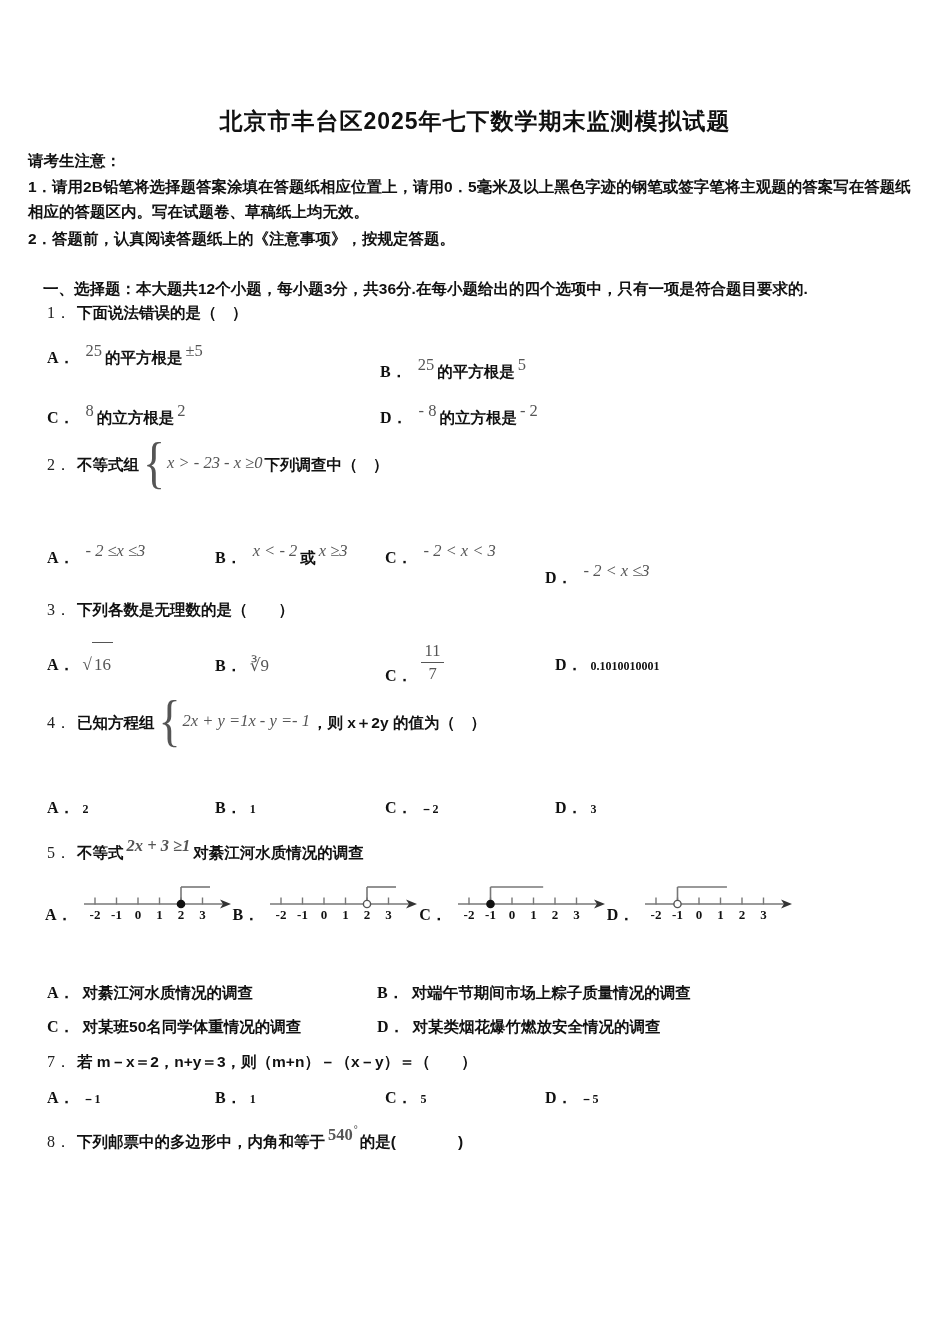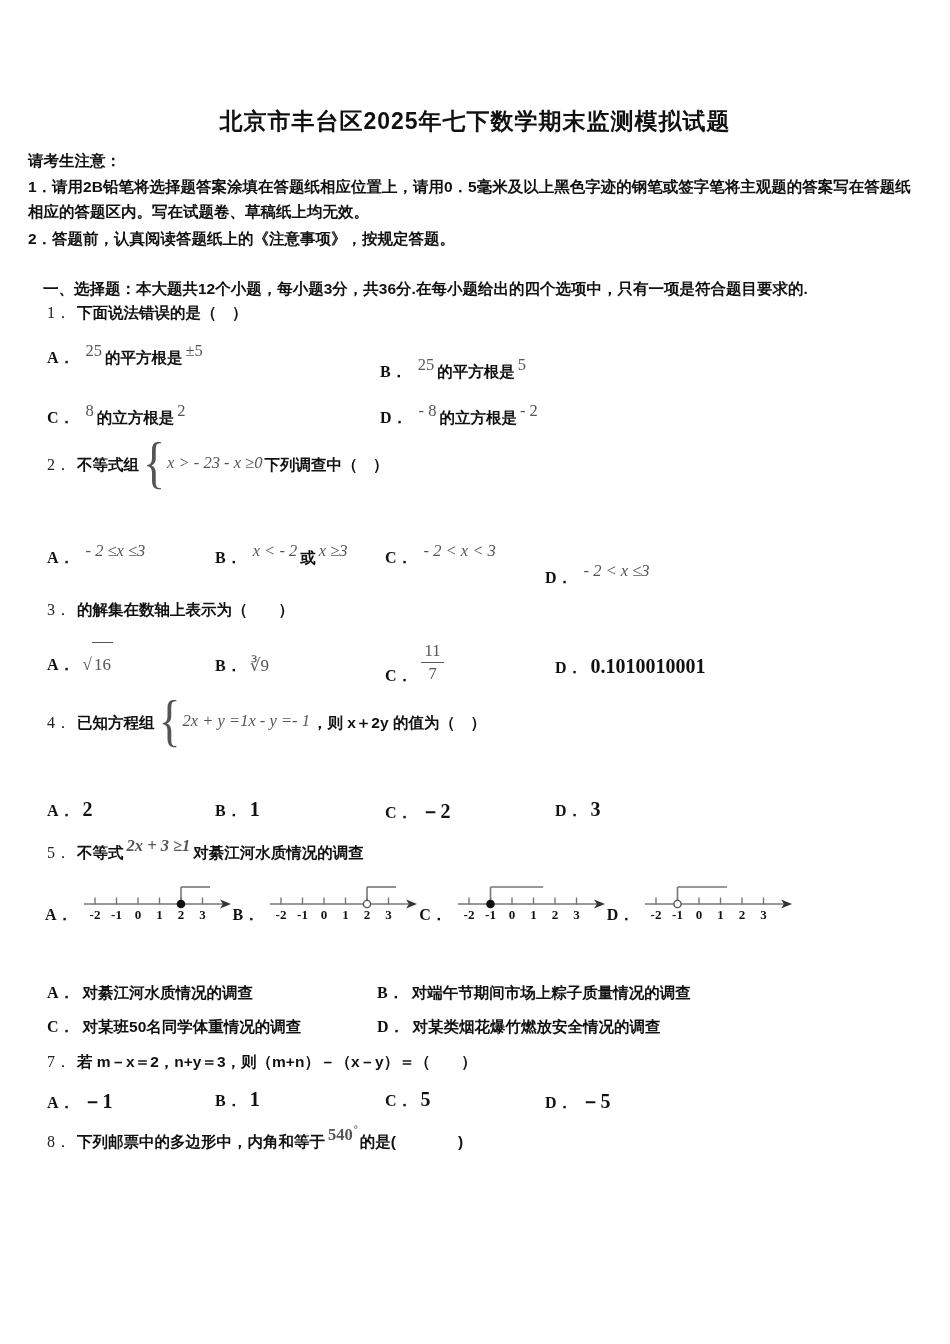--- a/index.html
+++ b/index.html
@@ -47,21 +47,21 @@
   .sys-col{display:inline-flex;flex-direction:row;}
   .sys-col .formula{line-height:27px;}
   .frac{
     display:inline-flex;flex-direction:column;align-items:center;
     vertical-align:middle;position:relative;top:-14px;
   }
   .frac .num{border-bottom:1.4px solid #555;padding:0 4px 1px 4px;}
   .frac .den{padding-top:1px;}
   .rad{font-family:"Liberation Serif",serif;color:#555;font-size:17px;}
   .rad .rv{border-top:1.4px solid #555;padding:12px 2px;}
-  .bold-serif{font-family:"Liberation Serif",serif;font-weight:700;font-size:20px;color:#111;}
+  .bold-serif{font-family:"Liberation Serif",serif;font-weight:700;font-size:12px;color:#111;}
   .nl-row{position:absolute;display:flex;align-items:center;}
   .nl-group{display:flex;align-items:flex-end;}
   .nl-group .olabel{position:relative;top:-4px;}
   .deg{font-size:10px;position:relative;top:-7px;left:1px;}
 </style>
 </head>
 <body>
 
 <div class="page">
 
@@ -108,21 +108,21 @@
     <span class="olabel">B．</span><span class="formula fi raised">x &lt; - 2</span><span class="otext">或</span><span class="formula fi raised">x ≥3</span>
   </div>
   <div class="opt" style="top:548px;left:385px;">
     <span class="olabel">C．</span><span class="formula fi raised">- 2 &lt; x &lt; 3</span>
   </div>
   <div class="opt" style="top:548px;left:545px;margin-top:20px;">
     <span class="olabel">D．</span><span class="formula fi raised">- 2 &lt; x ≤3</span>
   </div>
 
   <div class="abs qline" style="top:600px;">
-    <span class="qnum">3．</span><span class="otext">的解集在数轴上表示为（　　）</span>
+    <span class="qnum">3．</span><span class="otext">下列各数是无理数的是（　　）</span>
   </div>
   <div class="opt" style="top:655px;left:47px;">
     <span class="olabel">A．</span><span class="rad">√<span class="rv">16</span></span>
   </div>
   <div class="opt" style="top:655px;left:215px;">
     <span class="olabel">B．</span><span class="rad">∛9</span>
   </div>
   <div class="opt" style="top:655px;left:385px;">
     <span class="olabel">C．</span><span class="formula frac">
         <span class="num">11</span>

